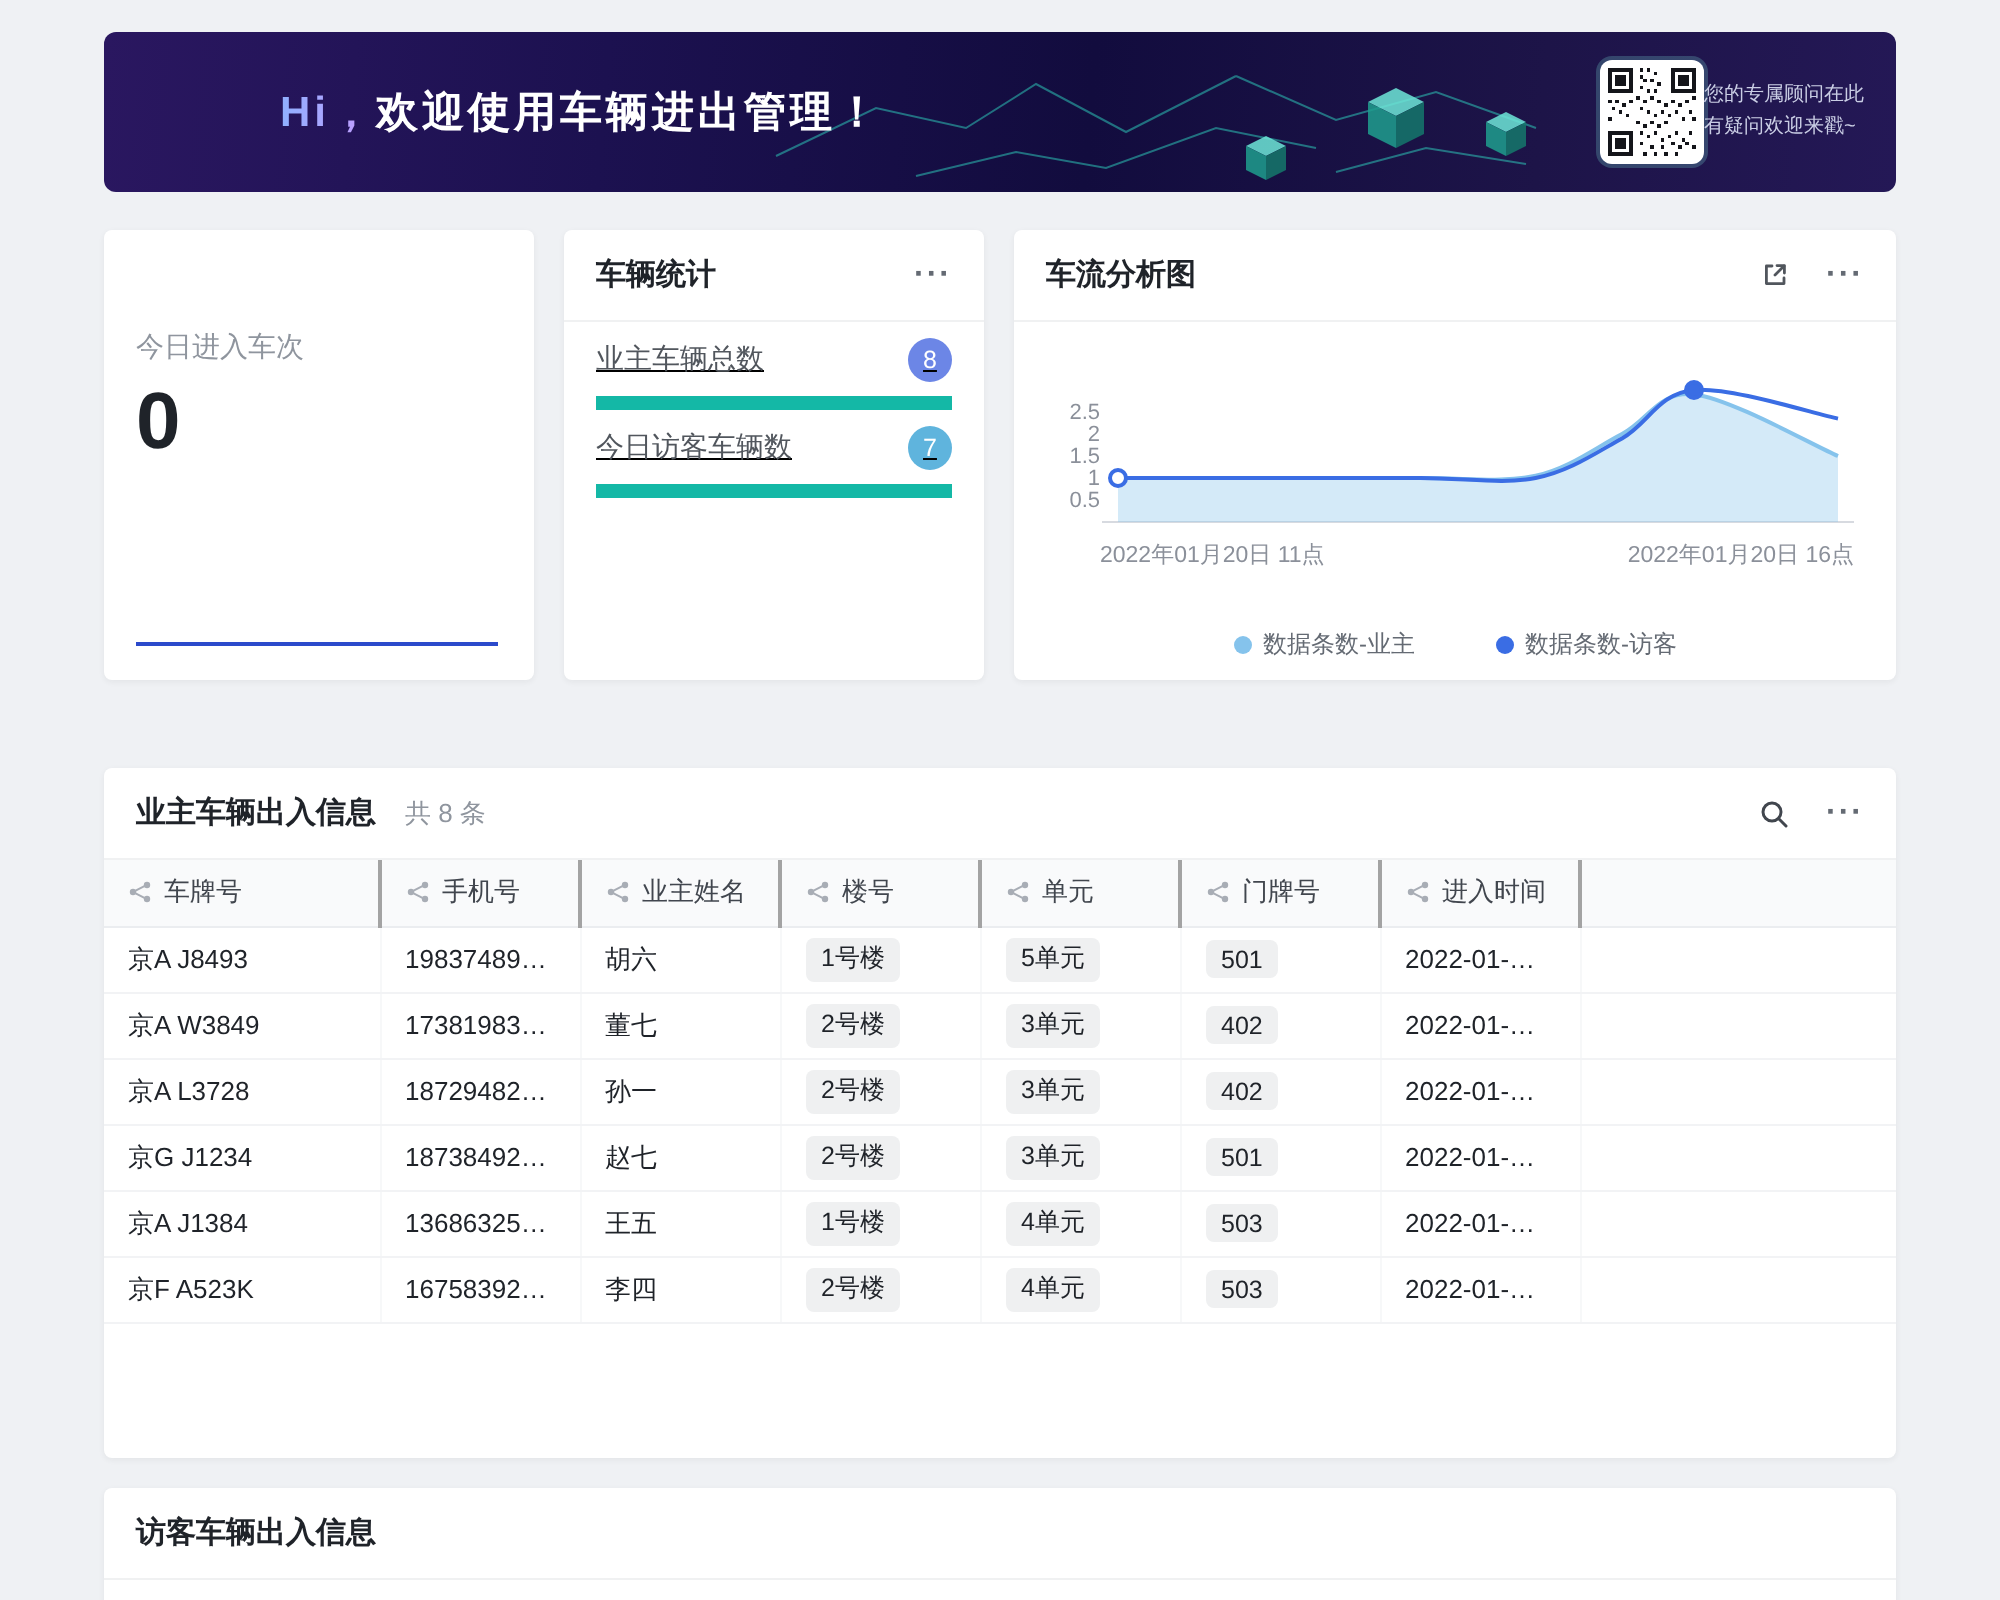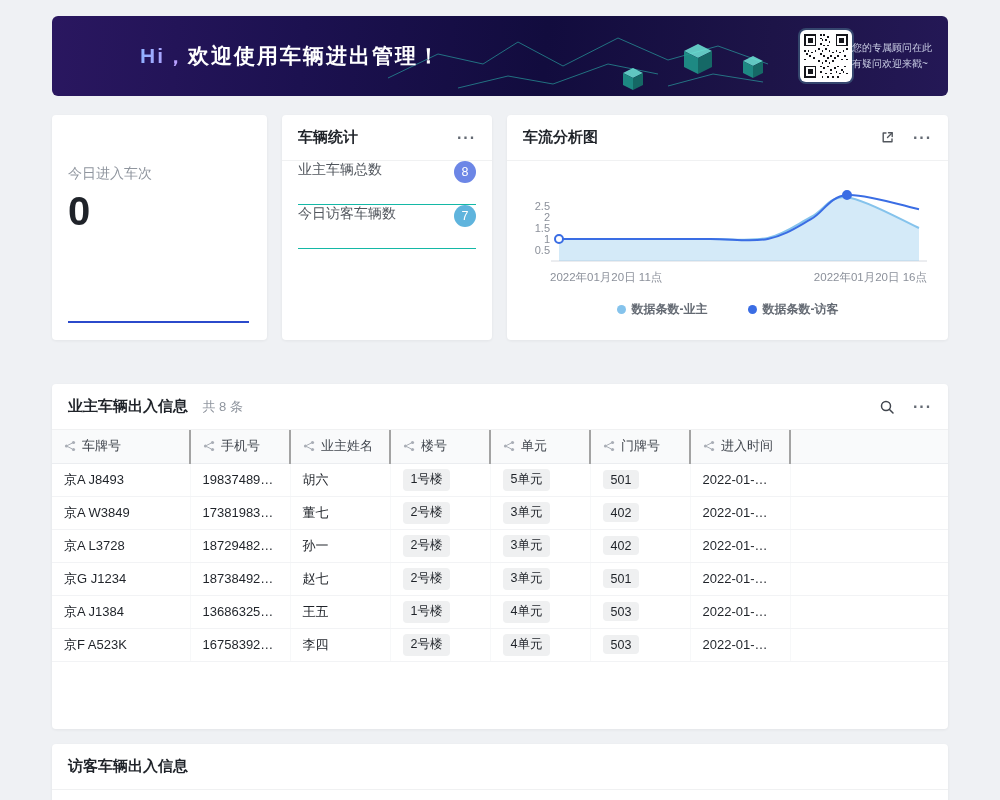--- a/index.html
+++ b/index.html
@@ -25,27 +25,27 @@
   .more-btn{color:#646a73;font-size:16px;font-weight:bold;letter-spacing:1px;cursor:pointer;line-height:1;}
   .head-icons{display:flex;align-items:center;gap:18px;}
   .icon-btn{display:inline-flex;align-items:center;cursor:pointer;}
 
   .today-card{width:215px;height:225px;padding:18px 16px;position:relative;}
   .muted-title{font-size:14px;color:#8f959e;margin-top:32px;}
   .big-number{font-size:40px;font-weight:600;color:#1f2329;margin-top:6px;}
   .today-underline{position:absolute;left:16px;right:18px;bottom:17px;height:2px;background:#2b4acb;}
 
   .stats-card{width:210px;height:225px;}
-  .stat-row{height:44px;display:flex;justify-content:space-between;margin:0 16px;border-bottom:1px solid #14b8a6;}
+  .stat-row{height:44px;display:flex;align-items:center;justify-content:space-between;margin:0 16px;border-bottom:7px solid #14b8a6;text-decoration:underline;}
   .stat-label{font-size:14px;color:#51565d;}
   .stat-badge{min-width:22px;height:22px;border-radius:11px;color:#fff;font-size:12.5px;display:flex;align-items:center;justify-content:center;padding:0 4px;}
 
   .flow-card{width:441px;height:225px;}
   .chart-wrap{padding:8px 16px 0;}
-  .legend{display:flex;justify-content:center;gap:40px;margin-top:4px;font-weight:bold;}
+  .legend{display:flex;justify-content:center;gap:40px;margin-top:16px;}
   .legend-item{display:flex;align-items:center;gap:6px;font-size:12px;color:#646a73;}
   .legend-dot{width:9px;height:9px;border-radius:50%;display:inline-block;}
 
   
   .table-card{height:345px;margin-bottom:15px;overflow:hidden;margin-top:44px;}
   .count-text{font-size:13px;color:#8f959e;margin-left:10px;font-weight:normal;}
   .data-table{width:100%;border-collapse:collapse;table-layout:fixed;}
   .data-table th,.data-table td{height:33px;padding:0 12px;text-align:left;font-size:13px;white-space:nowrap;overflow:hidden;}
   .data-table thead th{background:#f9fafb;color:#41464e;font-weight:normal;border-bottom:1px solid #ebedf0;border-right:2px solid #a3a3a3;cursor:pointer;}
   .data-table td{color:#1f2329;border-bottom:1px solid #f2f3f5;border-right:1px solid #f7f8f9;}

